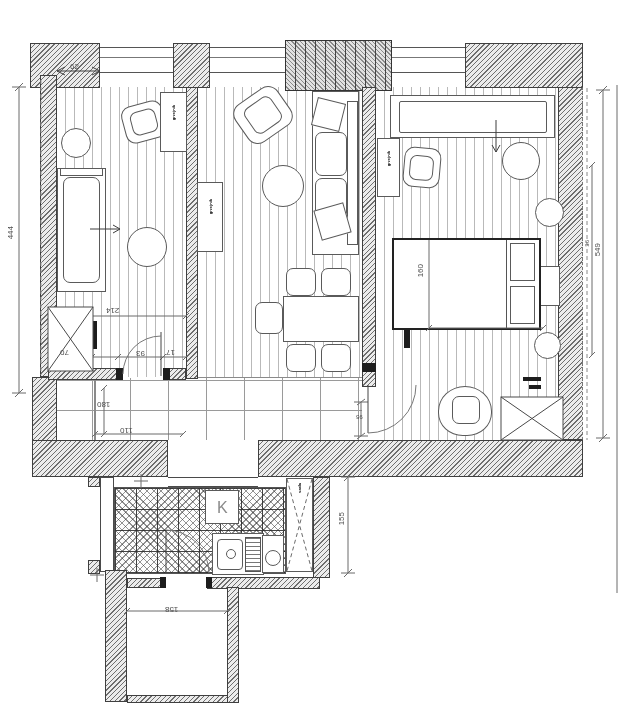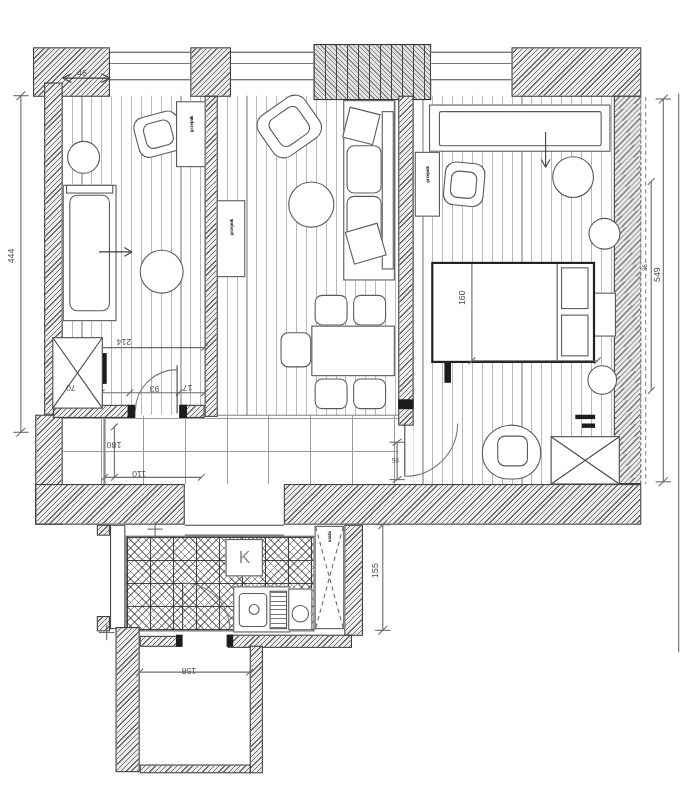--- a/index.html
+++ b/index.html
@@ -304,21 +304,21 @@
         <line x1="312" y1="479" x2="287" y2="571"></line>
     </g>
 
     <line x1="587" y1="88" x2="587" y2="440" stroke="#888" stroke-dasharray="4 3"></line>
     <line x1="41" y1="80" x2="41" y2="375" stroke="#999" stroke-dasharray="4 3"></line>
   </svg>
 
   <span class="dim vdim" style="left:7px;top:226px;">444</span>
   <span class="dim vdim" style="left:594px;top:243px;">549</span>
   <span class="dim vdim tiny" style="left:584px;top:240px;">36</span>
-  <span class="dim" style="left:70px;top:63px;">46</span>
+  <span class="dim" style="left:70px;top:63px;">62</span>
   <span class="dim ud" style="left:106px;top:306px;">214</span>
   <span class="dim ud" style="left:60px;top:348px;">70</span>
   <span class="dim ud" style="left:136px;top:349px;">93</span>
   <span class="dim ud" style="left:166px;top:348px;">17</span>
   <span class="dim ud" style="left:97px;top:400px;">180</span>
   <span class="dim ud" style="left:120px;top:426px;">110</span>
   <span class="dim ud tiny" style="left:356px;top:414px;">95</span>
   <span class="dim vdim" style="left:417px;top:264px;">160</span>
   <span class="dim vdim" style="left:338px;top:512px;">155</span>
   <span class="dim ud" style="left:165px;top:605px;">158</span>

